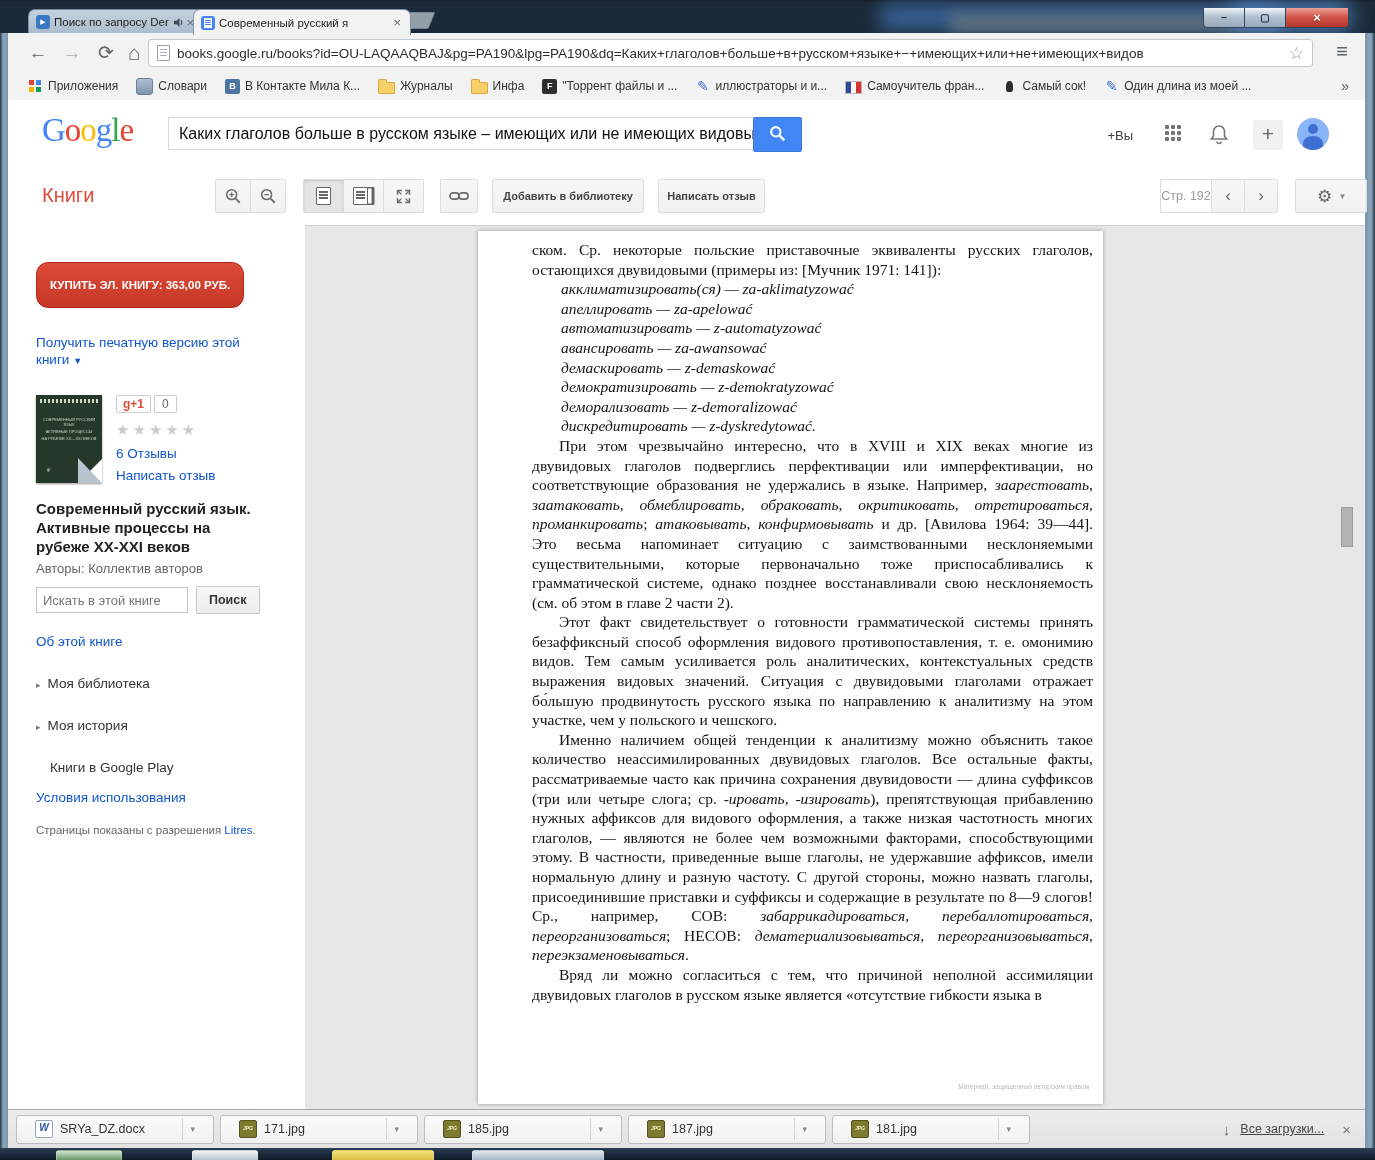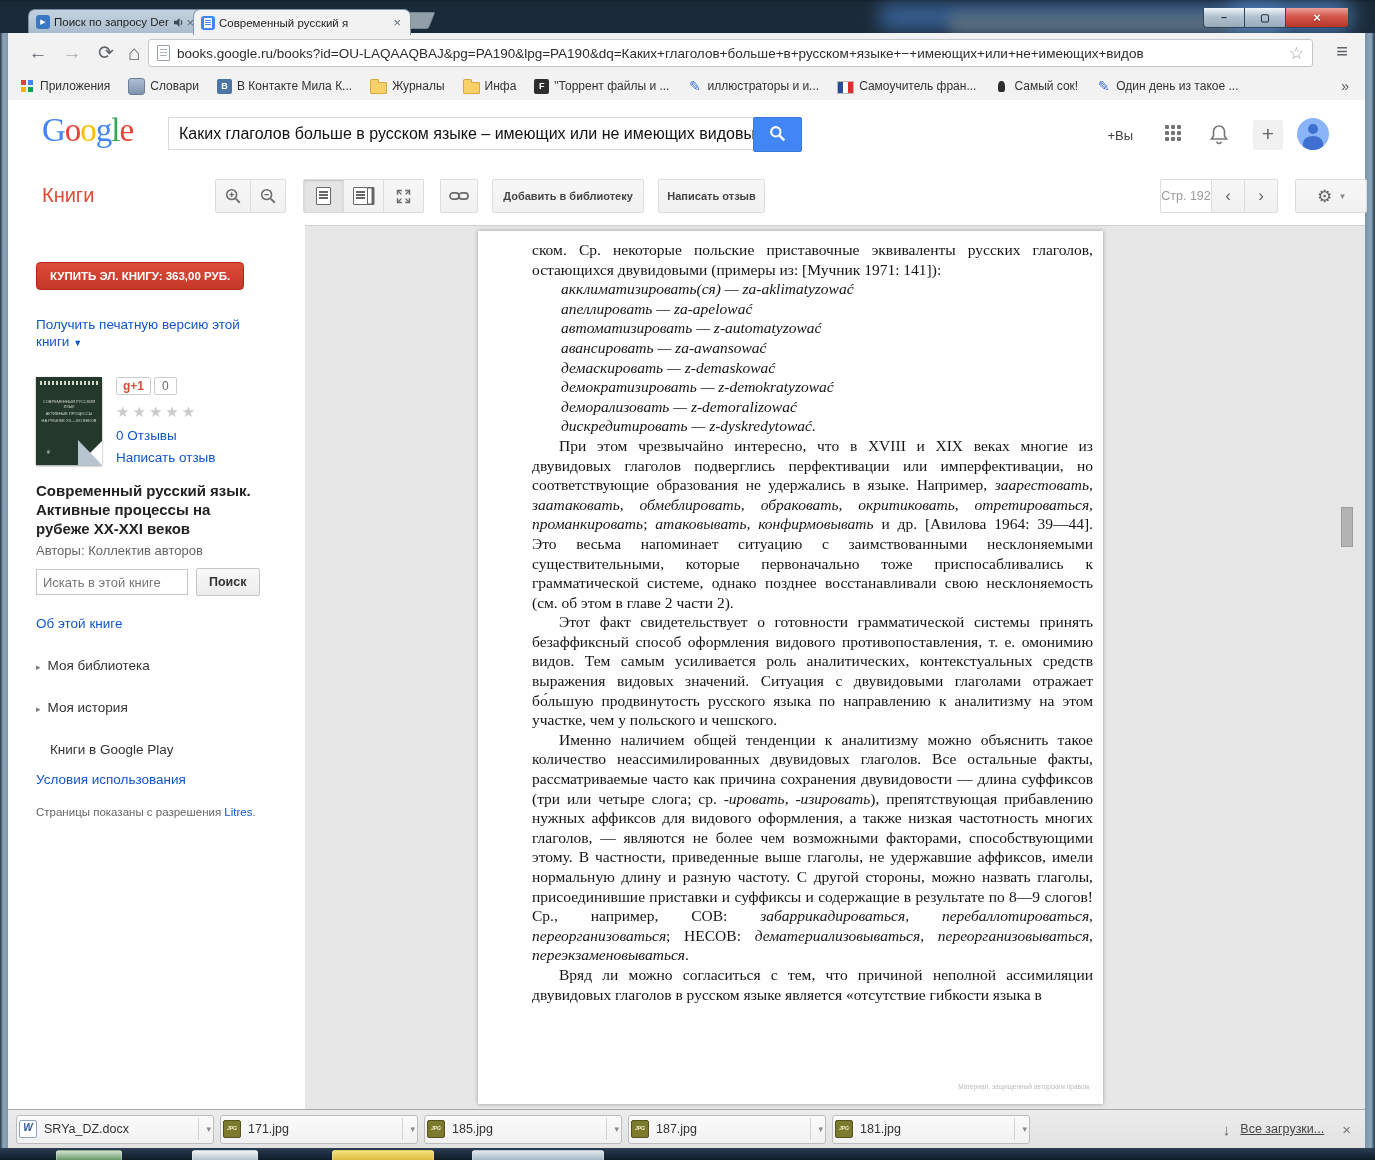--- a/index.html
+++ b/index.html
@@ -51,21 +51,21 @@
   #urlbar{position:absolute;left:140px;right:52px;top:6px;height:26px;background:#fff;border:1px solid #c2c8ce;border-radius:3px;
     display:flex;align-items:center;padding:0 8px;font-size:13.5px;color:#2d2d2d}
   #urlbar .doc{width:11px;height:14px;background:#fdfdfd;border:1px solid #98a2ab;border-radius:1px;margin-right:7px;position:relative;flex:0 0 11px}
   #urlbar .doc::after{content:"";position:absolute;left:2px;top:3px;right:2px;height:1px;background:#aab3bb;box-shadow:0 3px 0 #aab3bb,0 6px 0 #aab3bb}
   #url-text{flex:1;white-space:nowrap;overflow:hidden}
   #urlstar{color:#9aa1a8;font-size:17px;margin-left:6px}
   #menu-btn{position:absolute;right:8px;top:6px;width:30px;height:27px;text-align:center;font-size:20px;line-height:25px;color:#5d646b;font-weight:bold}
 
   
   #bmbar{position:absolute;left:8px;right:10px;top:72px;height:28px;background:#f2f2f2;border-bottom:1px solid #d8d8d8;
-    display:flex;align-items:center;padding-left:12px;gap:18px;font-size:12px;color:#333;z-index:2}
+    display:flex;align-items:center;padding-left:20px;gap:18px;font-size:12px;color:#333;z-index:2}
   .bm{display:flex;align-items:center;white-space:nowrap}
   .bmic{width:15px;height:15px;display:inline-flex;align-items:center;justify-content:center;margin-right:5px;
     font-style:normal;font-size:10px;flex:0 0 15px}
   .bmic.apps{background:
     linear-gradient(#db4437,#db4437) 1px 1px/5px 5px no-repeat,
     linear-gradient(#4285f4,#4285f4) 8px 1px/5px 5px no-repeat,
     linear-gradient(#f4b400,#f4b400) 1px 8px/5px 5px no-repeat,
     linear-gradient(#0f9d58,#0f9d58) 8px 8px/5px 5px no-repeat}
   .bmic.dict{background:linear-gradient(#aebfd4,#7e93ad);border-radius:3px;border:1px solid #6c7f96}
   .bmic.vk{background:#4c75a3;border-radius:2px;color:#fff;font-weight:bold;font-size:9px}
@@ -119,21 +119,21 @@
   #pprev,#pnext{font-size:17px;color:#666}
   #gearbtn{left:1287px;width:72px;border-radius:2px;font-size:17px;color:#666;gap:8px}
   #gearbtn .crt{font-size:9px;color:#888}
   .docic{width:13px;height:16px;background:#fff;border:1.5px solid #666;border-radius:1px;position:relative}
   .docic::after{content:"";position:absolute;left:2px;top:3px;right:2px;height:1.5px;background:#666;box-shadow:0 3px 0 #666,0 6px 0 #666}
   .docic2{box-shadow:5px 0 0 -1.5px #fff,6.5px 0 0 0 #666;margin-right:6px}
 
   
   #sidebar{position:absolute;left:8px;top:225px;width:297px;bottom:50px;background:#fff;padding:0 0 0 28px;box-sizing:border-box;font-size:13px;color:#333}
   #buybtn{margin-top:37px;display:inline-block;background:linear-gradient(#dd4b39,#c53727);color:#fff;font-weight:bold;
-    font-size:11.5px;padding:7px 13px;border-radius:4px;border:1px solid #b0281a}
+    font-size:11.5px;padding:16px 13px;border-radius:12px;border:1px solid #b0281a}
   #printlink{margin-top:26px;width:215px;color:#15c;font-size:13.5px;line-height:17px}
   #printlink .dn{font-size:9px}
   #bookrow{margin-top:25px;display:flex}
   #cover{width:66px;height:88px;background:#24382c;position:relative;flex:0 0 66px;box-shadow:0 1px 2px rgba(0,0,0,.4);overflow:hidden}
   #cover .dots{position:absolute;left:4px;right:4px;top:4px;height:4px;
     background:repeating-linear-gradient(90deg,#cfd8c6 0 2px,transparent 2px 4px)}
   #cover .cl{position:absolute;left:5px;right:5px;color:#cdd6c4;font-size:4px;line-height:5px;text-align:center}
   #cover .cl1{top:22px}#cover .cl2{top:34px}#cover .cl3{top:41px}
   #cover .emb{position:absolute;left:10px;bottom:10px;color:#9fae96;font-size:6px}
   #cover .curl{position:absolute;right:-1px;bottom:-1px;width:0;height:0;border-style:solid;border-width:0 0 26px 26px;
@@ -170,21 +170,21 @@
   .bpara.ind{text-indent:27px}
   .bpara i{font-style:italic}
   #verbs{margin-left:29px}
   .verb-line{font-style:italic;text-align:left}
   #watermark{position:absolute;right:14px;bottom:7px;font-family:"Liberation Sans",sans-serif;font-size:6.5px;color:#bdbdbd}
 
   
   #dlbar{position:absolute;left:8px;right:10px;bottom:12px;height:38px;background:linear-gradient(#ececec,#e2e2e2);
     border-top:1px solid #a8a8a8;display:flex;align-items:center;padding-left:8px;gap:6px;z-index:2}
   .dli{width:198px;height:29px;background:linear-gradient(#fbfbfb,#f1f1f1);border:1px solid #bdbdbd;border-radius:3px;
-    display:flex;align-items:center;padding:0 2px;font-size:12.5px;color:#333;box-sizing:border-box}
+    display:flex;align-items:center;padding:0 18px;font-size:12.5px;color:#333;box-sizing:border-box}
   .dli .nm{flex:1;white-space:nowrap;overflow:hidden;margin-left:7px}
   .dli .crt{color:#888;font-size:9px;border-left:1px solid #d2d2d2;padding:6px 0 6px 7px}
   .dlic{width:16px;height:16px;flex:0 0 16px;border-radius:2px;position:relative}
   .dlic.doc{background:#fff;border:1px solid #8fa4c0}
   .dlic.doc::after{content:"W";position:absolute;left:0;right:0;top:1px;text-align:center;color:#2b579a;font-weight:bold;font-size:10px}
   .dlic.jpg{background:#7c7a2e;border:1px solid #55531c}
   .dlic.jpg::after{content:"JPG";position:absolute;left:0;right:0;top:4px;text-align:center;color:#f4f2c8;font-size:5px;font-weight:bold}
   #dlright{margin-left:auto;display:flex;align-items:center;gap:10px;margin-right:14px}
   #alldl{color:#444;font-size:12.5px;text-decoration:underline}
   #dlarrow{color:#666;font-size:15px;font-weight:bold}
@@ -281,21 +281,21 @@
         <span class="bm">
           <i class="bmic flag"></i>
           <span class="bml">Самоучитель фран...</span>
         </span>
         <span class="bm">
           <i class="bmic figure"></i>
           <span class="bml">Самый сок!</span>
         </span>
         <span class="bm">
           <i class="bmic pencil">✎</i>
-          <span class="bml">Один день из такое ...</span>
+          <span class="bml">Один длина из моей ...</span>
         </span>
       </span>
     <span id="bm-overflow">»</span>
   </div>
 
   <div id="pagebg"></div>
 
   <div id="ghead">
     <div id="glogo"><b style="color:#4285f4">G</b><b style="color:#ea4335">o</b><b style="color:#fbbc05">o</b><b style="color:#4285f4">g</b><b style="color:#34a853">l</b><b style="color:#ea4335">e</b></div>
     <input id="gsearch" value="Каких глаголов больше в русском языке – имеющих или не имеющих видовые п" style="">
@@ -382,21 +382,21 @@
         <div class="dots"></div>
         <div class="cl cl1">СОВРЕМЕННЫЙ РУССКИЙ ЯЗЫК</div>
         <div class="cl cl2">АКТИВНЫЕ ПРОЦЕССЫ</div>
         <div class="cl cl3">НА РУБЕЖЕ XX—XXI ВЕКОВ</div>
         <div class="emb">❦</div>
         <div class="curl"></div>
       </div>
       <div id="gplusrow">
         <span class="gpbox">g+1</span><span class="gpcount">0</span>
         <div id="stars">★★★★★</div>
-        <div class="sblink">0 Отзывы</div>
+        <div class="sblink">6 Отзывы</div>
         <div class="sblink">Написать отзыв</div>
       </div>
     </div>
 
     <div id="sbtitle">Современный русский язык. Активные процессы на рубеже XX-XXI веков</div>
     <div id="sbauthors">Авторы: Коллектив авторов</div>
 
     <div id="sbsearchrow">
       <input id="sbsearch" placeholder="Искать в этой книге" style="">
       <button id="sbsearchbtn">Поиск</button>

